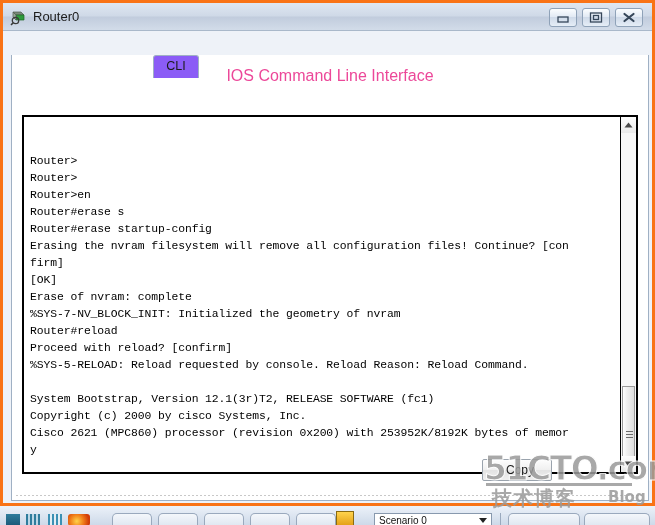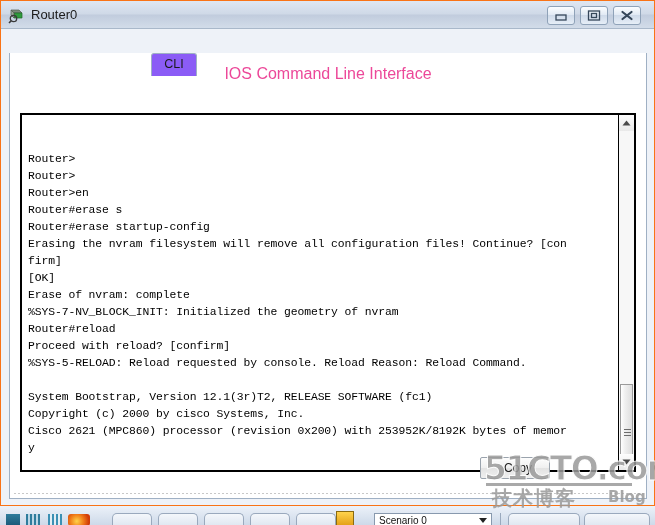--- a/index.html
+++ b/index.html
@@ -87,21 +87,21 @@
     background: linear-gradient(to bottom,#ffd34d,#e09a10);
     border: 1px solid #8a6a10;
   }
 
   
   #window {
     position: absolute;
     left: 0; top: 0;
     width: 655px; height: 506px;
     background: #eef2f8;
-    border: 1px solid #f97316;
+    border: 3px solid #f97316;
     box-sizing: border-box;
     overflow: hidden;
   }
 
   
   #titlebar {
     position: absolute;
     left: 0; top: 0;
     width: 653px; height: 28px;
     background: linear-gradient(to bottom, #dfe7f2 0%, #cfd9e7 48%, #c1ccdd 52%, #d2dce9 100%);

